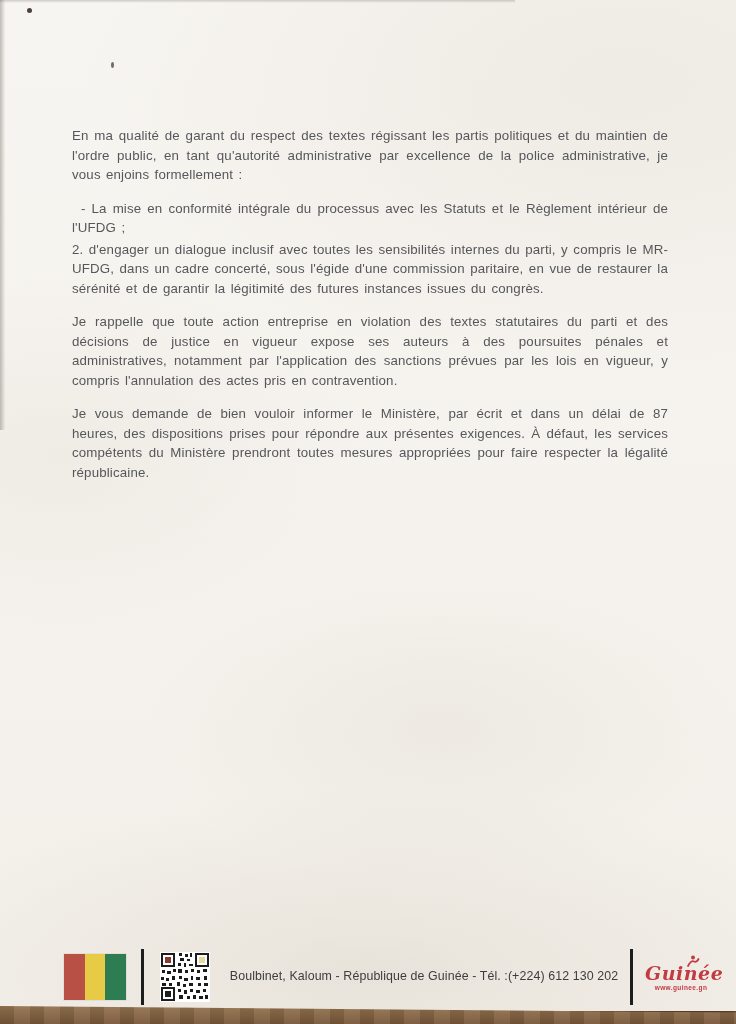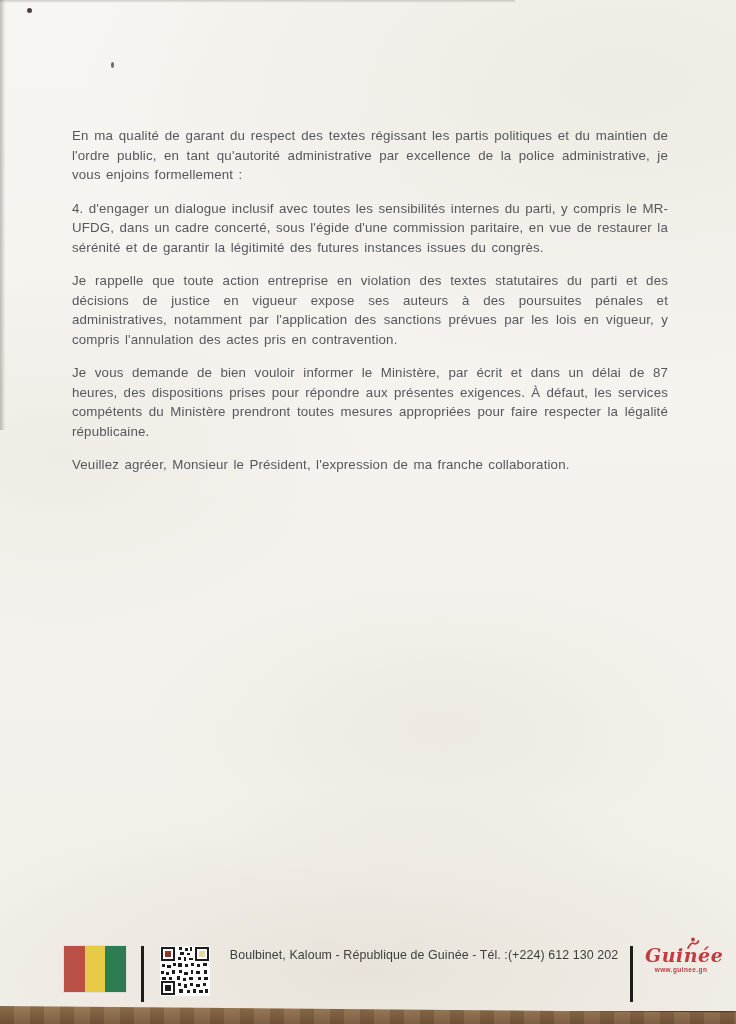--- a/index.html
+++ b/index.html
@@ -45,21 +45,21 @@
   }
   .para{margin:0 0 14px 0;}
   .para.tight{margin-bottom:2px;}
   .para.dash{text-indent:9px;margin-bottom:2px;}
   .para.dash-last{text-indent:9px;margin-bottom:14px;}
 
   .sig-area{position:absolute;left:0;top:662px;width:736px;height:180px;}
 
   .footer{
     position:absolute;left:0;top:946px;width:736px;height:62px;
-    display:flex;
+    display:flex;align-items:center;
   }
   .flag{margin-left:64px;width:62px;height:46px;display:flex;box-shadow:0 0 0 1px rgba(0,0,0,0.05);}
   .flag div{flex:1;}
   .flag .red{background:#b85045;}
   .flag .yellow{background:#e7ca45;}
   .flag .green{background:#2e7d52;}
   .vbar{width:3px;height:56px;background:#1d1d1d;}
   .vbar.b1{margin-left:15px;}
   .vbar.b2{margin-left:6px;}
   .qr{margin-left:16px;width:50px;height:50px;}
@@ -79,24 +79,24 @@
 <body>
 
 <div class="paper">
   <div class="edge-left"></div>
   <div class="edge-top"></div>
   <div class="speck s1"></div>
   <div class="speck s2"></div>
 
   <div class="letter-body">
     <p class="para">En ma qualité de garant du respect des textes régissant les partis politiques et du maintien de l'ordre public, en tant qu'autorité administrative par excellence de la police administrative, je vous enjoins formellement :</p>
-    <p class="para">4. d'engager un dialogue inclusif avec toutes les sensibilités internes du parti, y compris le MR-UFDG, dans un cadre concerté, sous l'égide d'une commission paritaire, en vue de restaurer la sérénité et de garantir la légitimité des futures instances issues du congrès.</p>
+    <p class="para dash">- La mise en conformité intégrale du processus avec les Statuts et le Règlement intérieur de l'UFDG ;</p>
+    <p class="para">2. d'engager un dialogue inclusif avec toutes les sensibilités internes du parti, y compris le MR-UFDG, dans un cadre concerté, sous l'égide d'une commission paritaire, en vue de restaurer la sérénité et de garantir la légitimité des futures instances issues du congrès.</p>
     <p class="para">Je rappelle que toute action entreprise en violation des textes statutaires du parti et des décisions de justice en vigueur expose ses auteurs à des poursuites pénales et administratives, notamment par l'application des sanctions prévues par les lois en vigueur, y compris l'annulation des actes pris en contravention.</p>
     <p class="para">Je vous demande de bien vouloir informer le Ministère, par écrit et dans un délai de 87 heures, des dispositions prises pour répondre aux présentes exigences. À défaut, les services compétents du Ministère prendront toutes mesures appropriées pour faire respecter la légalité républicaine.</p>
-    <p class="para">Veuillez agréer, Monsieur le Président, l'expression de ma franche collaboration.</p>
   </div>
 
   <div class="sig-area">
     
 
     
 
     
 
     

